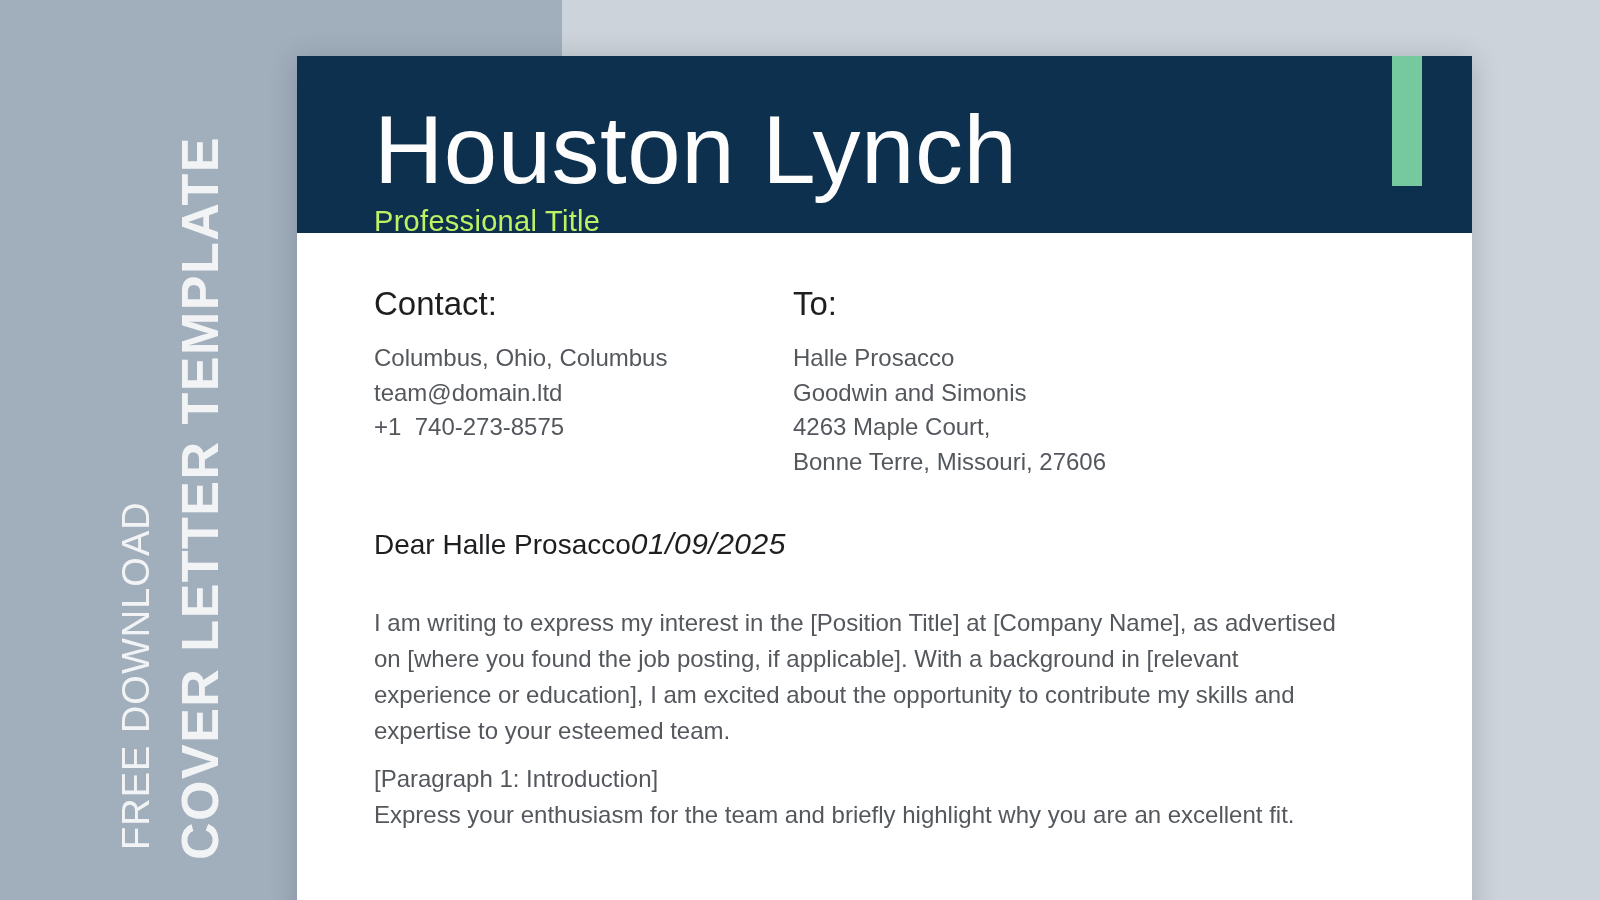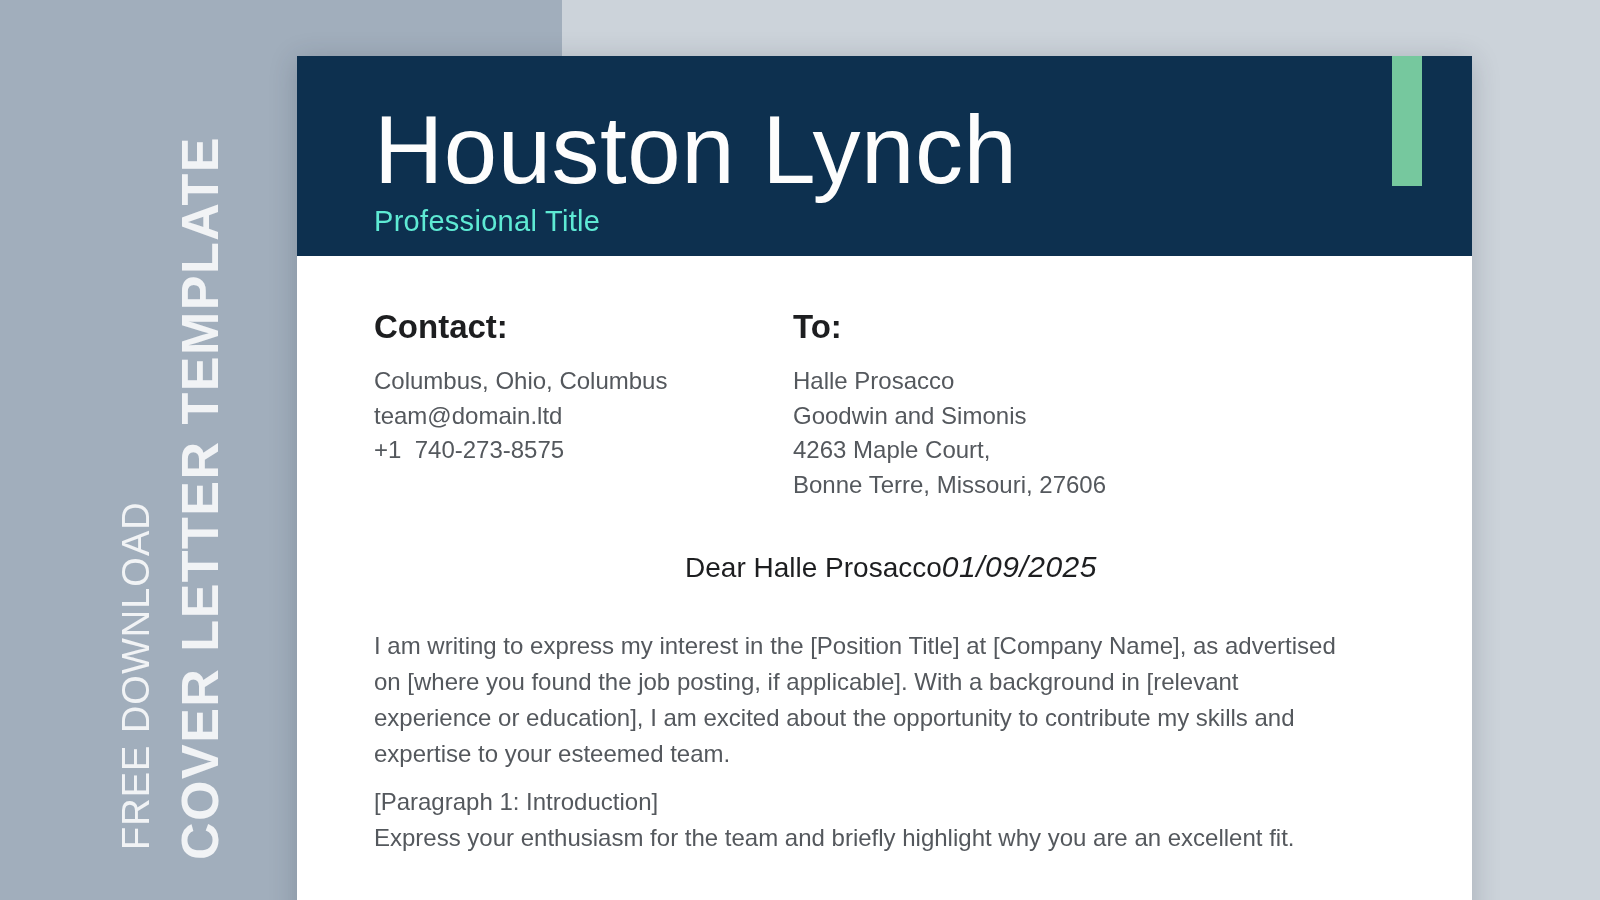--- a/index.html
+++ b/index.html
@@ -43,56 +43,56 @@
 
   
   .document {
     position: absolute; left: 297px; top: 56px;
     width: 1175px; height: 1140px;
     background: #ffffff;
     box-shadow: 0 4px 26px rgba(30, 42, 58, 0.22);
   }
   .doc-header {
     position: relative;
-    height: 200px;
+    height: 177px;
     background: var(--header-navy);
     padding: 44px 80px 0 77px;
     color: #ffffff;
   }
   .accent-bar {
     position: absolute; left: 1095px; top: 0;
     width: 30px; height: 130px;
     background: var(--accent-green);
   }
   .applicant-name {
     font-size: 96px; font-weight: normal; line-height: 1.04;
     letter-spacing: 0.5px; color: #fdfdfd;
   }
   .professional-title {
     font-size: 29px; font-weight: normal; margin-top: 5px;
-    color: #5eead4; letter-spacing: 0.3px;
+    color: #bef264; letter-spacing: 0.3px;
   }
 
   .doc-body { padding: 52px 80px 0 77px; }
 
   .columns { display: flex; }
   .col-contact { width: 419px; flex: none; }
   .col-recipient { flex: 1; }
   .col-heading {
-    font-size: 33px; font-weight: bold;
+    font-size: 33px; font-weight: normal;
     color: var(--text-dark); margin-bottom: 18px;
   }
   .col-line {
     font-size: 24px; line-height: 34.6px;
     color: var(--text-gray); white-space: pre-wrap;
   }
 
   .salutation-row {
     margin-top: 48px;
-    display: flex; justify-content: center; align-items: baseline; margin-left: 16px;
+    display: flex; justify-content: flex-start; align-items: baseline;
   }
   .salutation { font-size: 28px; color: var(--text-dark); }
   .letter-date { font-size: 30px; color: var(--text-dark); letter-spacing: 0.5px; font-style: italic; }
 
   .paragraph {
     margin-top: 44px;
     font-size: 24px; line-height: 36px;
     color: var(--text-gray);
     max-width: 965px;
   }

